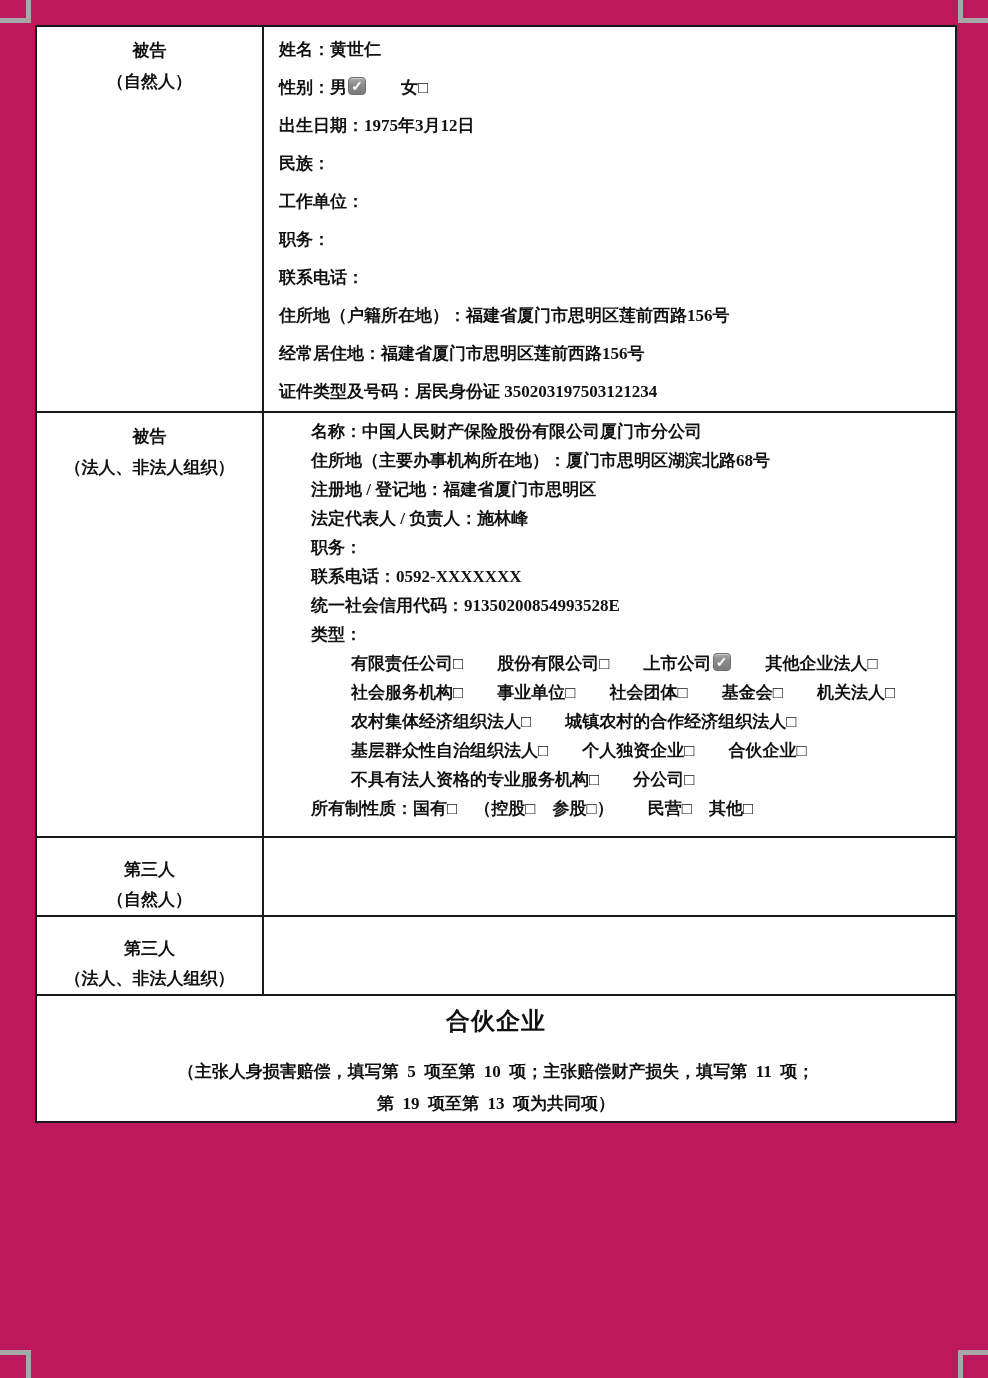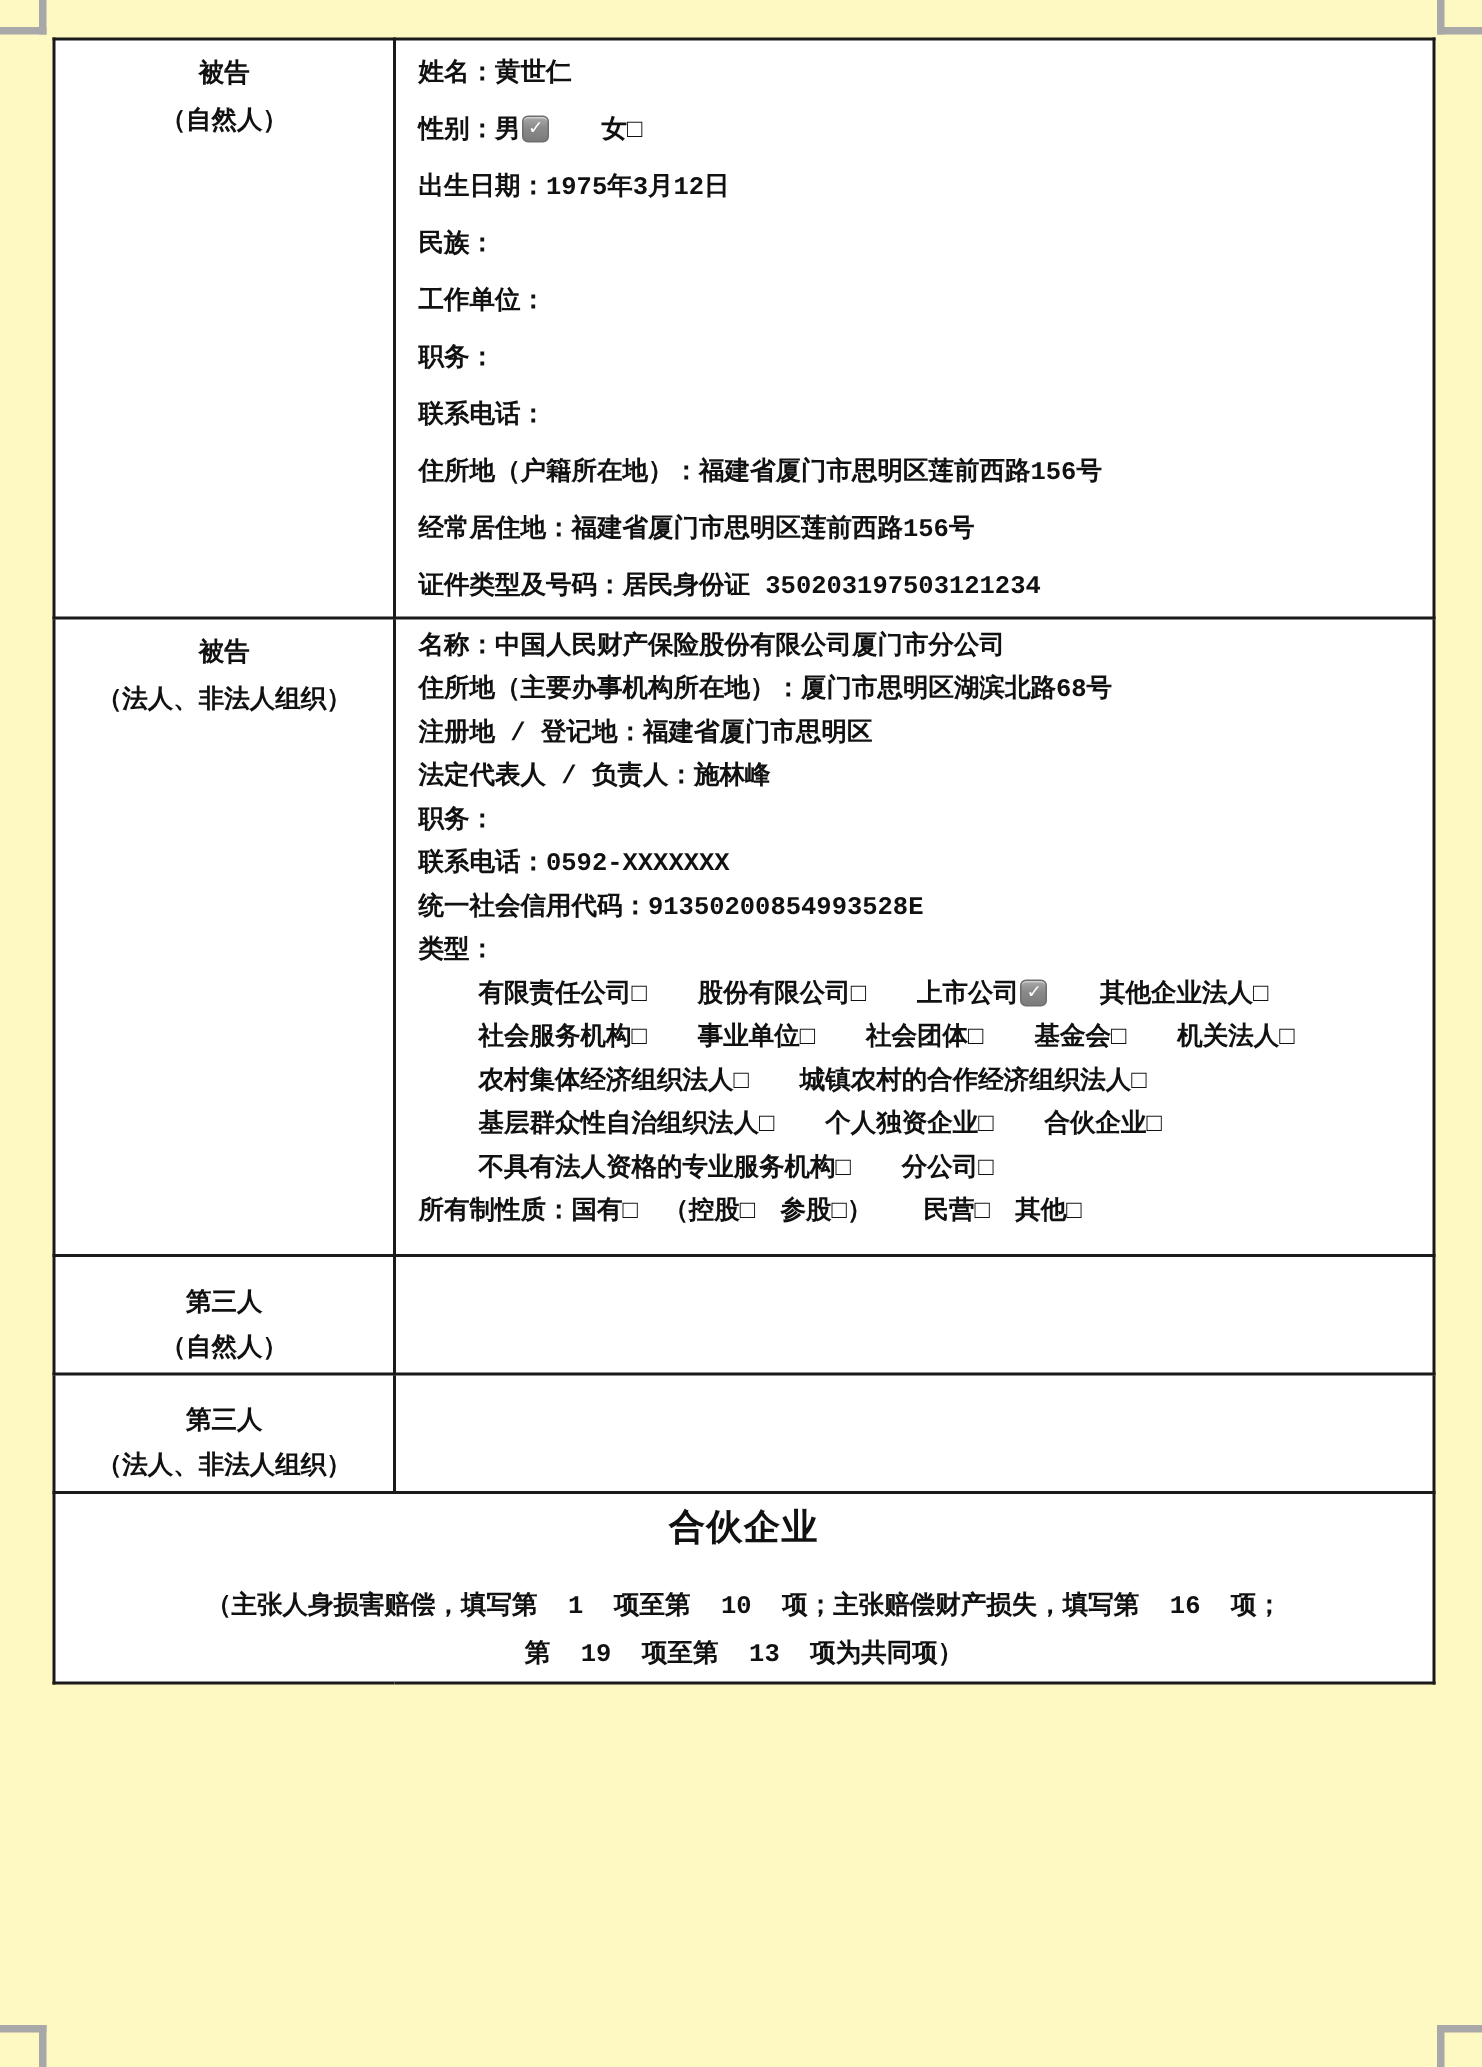--- a/index.html
+++ b/index.html
@@ -1,22 +1,22 @@
 <!DOCTYPE html>
 <html><head>
 <meta charset="utf-8">
 <style>
   * { margin:0; padding:0; box-sizing:border-box; }
   html,body { background:#ffffff; }
   .page {
     position:relative;
     width:988px; height:1378px;
-    background:#fef9c3;
+    background:#be185d;
     overflow:hidden;
-    font-family:Liberation Mono, monospace;
+    font-family:Liberation Serif, serif;
     color:#111111;
   }
   
   .crop { position:absolute; }
   .crop.tl { left:0; top:0;    width:31px; height:23px; border-right:5px solid #a8a8a8; border-bottom:5px solid #a8a8a8; }
   .crop.tr { right:0; top:0;   width:30px; height:23px; border-left:5px solid #a8a8a8;  border-bottom:5px solid #a8a8a8; }
   .crop.bl { left:0; bottom:0; width:31px; height:28px; border-right:5px solid #a8a8a8; border-top:5px solid #a8a8a8; }
   .crop.br { right:0; bottom:0;width:30px; height:28px; border-left:5px solid #a8a8a8;  border-top:5px solid #a8a8a8; }
 
   table.form {
@@ -37,21 +37,21 @@
   }
   tr.h3 td.lbl, tr.h4 td.lbl { vertical-align:middle; padding-top:17px; line-height:30px; }
 
   td.content {
     font-weight:bold;
     font-size:17px;
     padding:4px 0 0 15px;
     white-space:pre-wrap;
   }
   td.content.r1 .form-line { line-height:38px; }
-  td.content.r2 .form-line { line-height:29px; }
+  td.content.r2 .form-line { line-height:29px;margin-left:32px; }
   .form-line.indent { padding-left:40px; }
 
   tr.h1 { height:385px; }
   tr.h2 { height:425px; }
   tr.h3 { height:67px;  }
   tr.h4 { height:68px;  }
   tr.h5 { height:127px; }
 
   
   .cb-checked {
@@ -131,20 +131,20 @@
         <td class="lbl">
           <div class="lbl-line">第三人</div>
           <div class="lbl-line">（法人、非法人组织）</div>
         </td>
         <td class="content"></td>
       </tr>
 
       <tr class="h5">
         <td class="claims" colspan="2">
           <div class="claims-title">合伙企业</div>
-          <div class="claims-note first">（主张人身损害赔偿，填写第  1  项至第  10  项；主张赔偿财产损失，填写第  16  项；</div>
+          <div class="claims-note first">（主张人身损害赔偿，填写第  5  项至第  10  项；主张赔偿财产损失，填写第  11  项；</div>
           <div class="claims-note">第  19  项至第  13  项为共同项）</div>
         </td>
       </tr>
 
     </tbody>
   </table>
 </div>
 
 </body></html>

